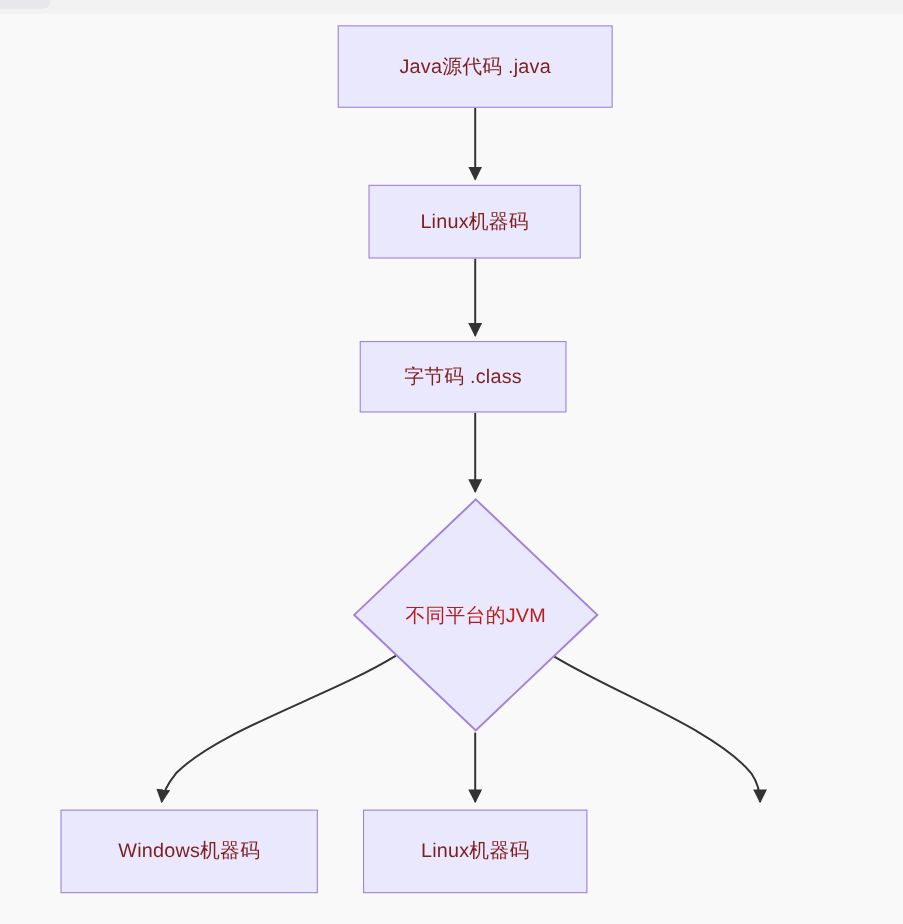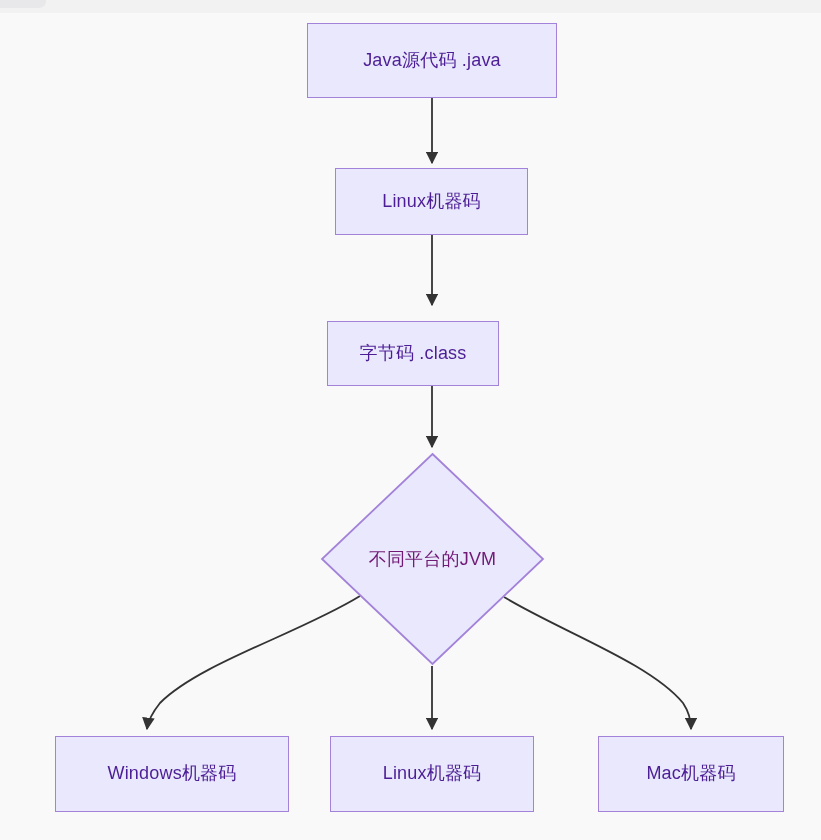--- a/index.html
+++ b/index.html
@@ -56,33 +56,33 @@
   }
   
   .node {
     position: absolute;
     box-sizing: border-box;
     background: #e9e8fd;
     border: 1.6px solid #a382d9;
     display: flex;
     align-items: center;
     justify-content: center;
-    color: #4c1d95;
+    color: #7f1d1d;
     font-size: 18px;
     line-height: 1.2;
     white-space: nowrap;
     letter-spacing: 0.2px;
   }
   .node-label {
     display: block;
   }
   
   #node-source   { left: 307px; top: 10px;  width: 250px; height: 75px; }
   #node-compiler { left: 335px; top: 155px; width: 193px; height: 67px; }
-  #node-bytecode { left: 327px; top: 308px; width: 172px; height: 65px; }
+  #node-bytecode { left: 327px; top: 297px; width: 188px; height: 65px; }
   #node-windows  { left: 31px;  top: 723px; width: 234px; height: 76px; margin-left: 24px; }
   #node-linux    { left: 330px; top: 723px; width: 204px; height: 76px; }
   #node-mac      { left: 598px; top: 723px; width: 186px; height: 76px; }
 
   
   .diamond-wrap {
     position: absolute;
     left: 320px;
     top: 439px;
     width: 225px;
@@ -97,21 +97,21 @@
   }
   .diamond-label {
     position: absolute;
     left: 0;
     top: 0;
     width: 225px;
     height: 214px;
     display: flex;
     align-items: center;
     justify-content: center;
-    color: #701a75;
+    color: #b91c1c;
     font-size: 18px;
     white-space: nowrap;
     letter-spacing: 0.2px;
     pointer-events: none;
   }
 </style>
 </head>
 <body>
 
 <div id="app">
@@ -164,18 +164,15 @@
     </div>
 
     <div class="node" id="node-windows">
       <span class="node-label">Windows机器码</span>
     </div>
 
     <div class="node" id="node-linux">
       <span class="node-label">Linux机器码</span>
     </div>
 
-    <div class="node" id="node-mac">
-      <span class="node-label">Mac机器码</span>
-    </div>
 
   </div>
 </div>
 
 </body></html>

